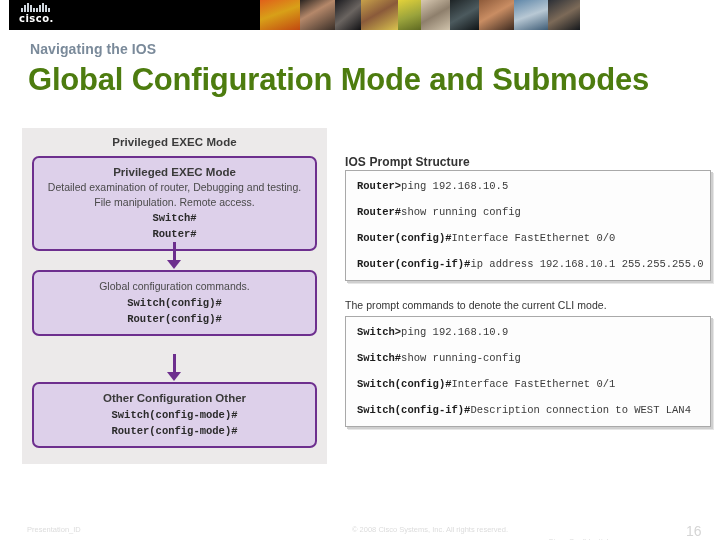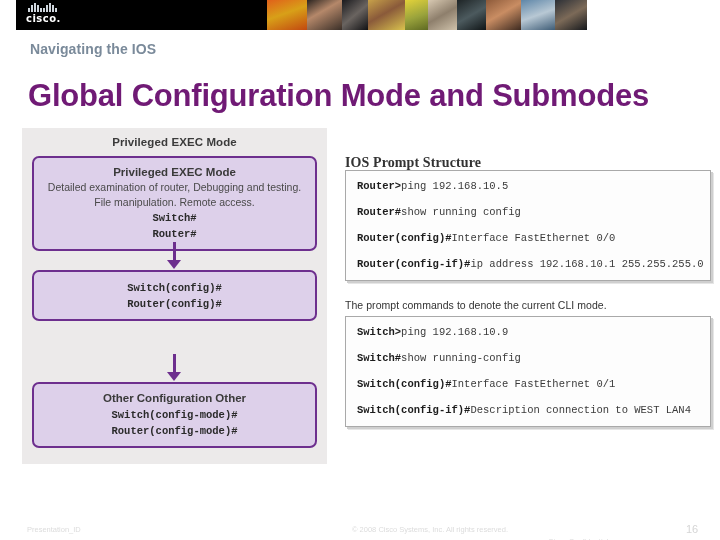--- a/index.html
+++ b/index.html
@@ -6,21 +6,21 @@
   html, body {
     width: 720px; height: 540px;
     background: #ffffff;
     font-family: "Liberation Sans", sans-serif;
     overflow: hidden;
   }
   .slide { position: relative; width: 720px; height: 540px; background:#fff; }
 
   
   .header-band {
-    position: absolute; top: 0; left: 16px; width: 571px; height: 30px;
+    position: absolute; top: 0; left: 9px; width: 571px; height: 30px;
     background: #000;
   }
   .cisco-logo {
     position: absolute; left: 8px; top: 3px; width: 56px; height: 22px;
   }
   .cisco-bars { display: flex; align-items: flex-end; height: 9px; gap: 1px; margin-left: 4px; }
   .cisco-bars i { display:block; width: 2px; background: #cfd6dd; }
   .cisco-bars i:nth-child(1){height:4px}
   .cisco-bars i:nth-child(2){height:7px}
   .cisco-bars i:nth-child(3){height:9px}
@@ -53,22 +53,22 @@
   .ph.p10{ background: linear-gradient(150deg,#2b2f36 0%, #7c6a58 50%, #15181c 100%); flex-grow:1.1; }
 
   
   .eyebrow {
     position: absolute; left: 30px; top: 41px;
     font-size: 14px; font-weight: bold; color: #7a8a9a;
     letter-spacing: 0.1px;
   }
   .main-title {
     position: absolute; left: 28px; top: 62px;
-    font-size: 31px; font-weight: bold; color: #701a75;
-    letter-spacing: -0.2px; white-space: nowrap; margin-top: 16px;
+    font-size: 31px; font-weight: bold; color: #4d7c0f;
+    letter-spacing: -0.2px; white-space: nowrap;
   }
 
   
   .diagram {
     position: absolute; left: 22px; top: 128px; width: 305px; height: 336px;
     background: #eceaea;
   }
   .diagram-heading {
     text-align: center; font-size: 11.5px; font-weight: bold; color: #3b3b3b;
     padding-top: 8px; letter-spacing: 0.1px;
@@ -102,23 +102,22 @@
   .arrowhead {
     position: absolute; left: 145px; width: 0; height: 0;
     border-left: 7px solid transparent; border-right: 7px solid transparent;
     border-top: 9px solid #6d2f8e;
   }
   .arrowhead.a1 { top: 132px; }
   .arrowhead.a2 { top: 244px; }
 
   
   .panel-label {
-    position: absolute; font-size: 14px; font-weight: bold; color: #333;
+    position: absolute; font-size: 12px; font-weight: bold; color: #333;
     letter-spacing: 0.1px;
-    font-family: Liberation Serif, serif;
   }
   .panel-label.l1 { left: 345px; top: 155px; }
   .panel-caption {
     position: absolute; left: 345px; top: 299px;
     font-size: 10.5px; color: #333; letter-spacing: 0.05px;
   }
   .cli-panel {
     position: absolute; left: 345px; width: 366px;
     background: #fdfdfd;
     border: 1px solid #a9a9a9;
@@ -137,21 +136,21 @@
   .cli-line span.cmd { font-weight: normal; color: #3a3a3a; }
 
   
   .footer {
     position: absolute; left: 0; top: 523px; width: 720px; height: 17px;
     font-size: 7.5px; color: #dcdcdc;
   }
   .footer .f-left { position: absolute; left: 27px; top: 2px; }
   .footer .f-copy { position: absolute; left: 352px; top: 2px; }
   .footer .f-conf { position: absolute; left: 548px; top: 14px; text-decoration: underline; }
-  .footer .f-page { position: absolute; left: 686px; top: 0px; font-size: 11px; color: #d5d5d5; }
+  .footer .f-page { position: absolute; left: 686px; top: 0px; font-size: 14px; color: #d5d5d5; }
 </style>
 </head>
 <body>
 
 <div class="slide">
 
   <div class="header-band">
     <div class="cisco-logo">
       <div class="cisco-bars">
         <i></i>
@@ -192,20 +191,21 @@
       <div class="mode-desc">Detailed examination of router, Debugging and testing.</div>
       <div class="mode-desc">File manipulation. Remote access.</div>
       <div class="mode-prompt">Switch#</div>
       <div class="mode-prompt">Router#</div>
     </div>
 
     <div class="connector c1"></div>
     <div class="arrowhead a1"></div>
 
     <div class="mode-box b2">
+      <div class="mode-desc">Global configuration commands.</div>
       <div class="mode-prompt">Switch(config)#</div>
       <div class="mode-prompt">Router(config)#</div>
     </div>
 
     <div class="connector c2"></div>
     <div class="arrowhead a2"></div>
 
     <div class="mode-box b3">
       <div class="mode-title">Other Configuration Other</div>
       <div class="mode-prompt">Switch(config-mode)#</div>

